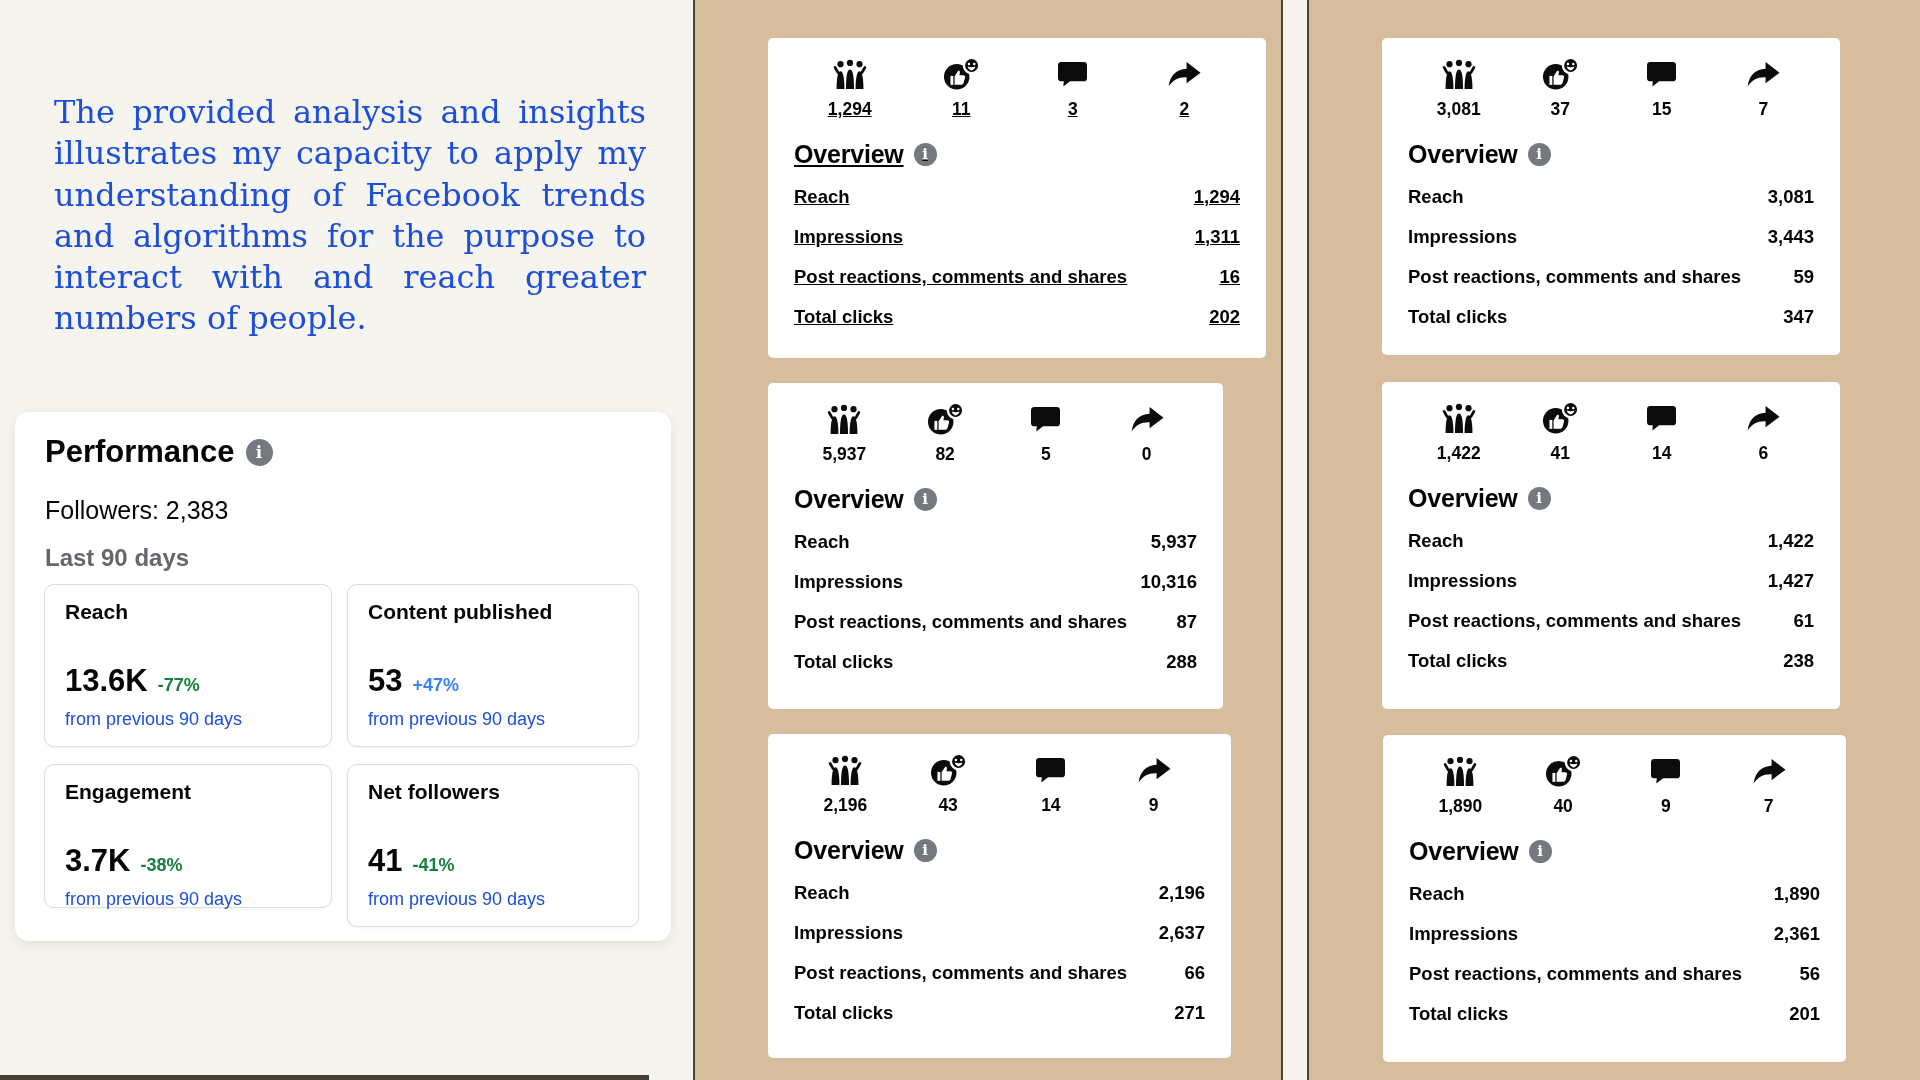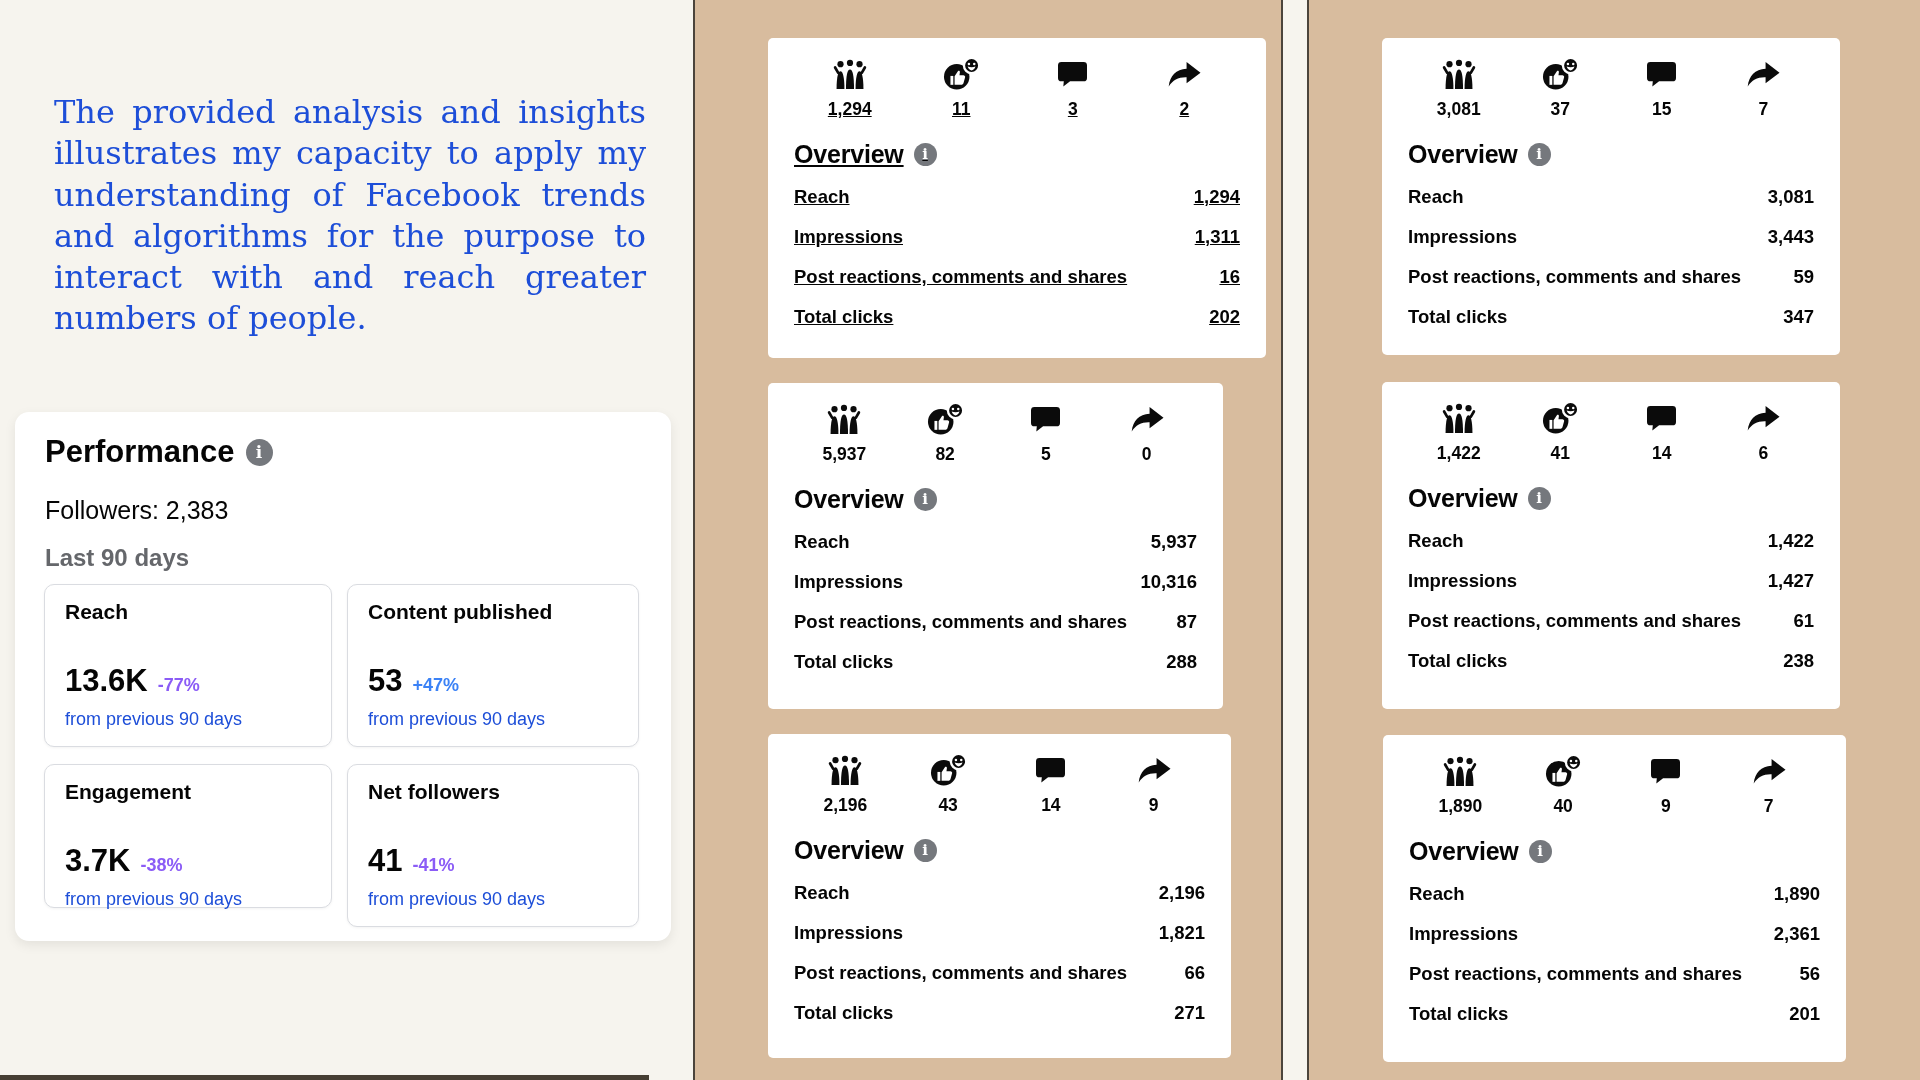--- a/index.html
+++ b/index.html
@@ -50,21 +50,21 @@
     padding:15px 20px;
   }
   .mc0 { left:29px;  top:172px; width:288px; height:163px; }
   .mc1 { left:332px; top:172px; width:292px; height:163px; }
   .mc2 { left:29px;  top:352px; width:288px; height:144px; }
   .mc3 { left:332px; top:352px; width:292px; height:163px; }
   .metric-title { font-size:21px; font-weight:700; }
   .metric-valrow { position:absolute; left:20px; top:78px; display:flex; align-items:baseline; gap:10px; }
   .metric-value { font-size:31px; font-weight:700; }
   .chg { font-size:18px; font-weight:600; }
-  .chg.down { color:#8b5cf6; }
+  .chg.down { color:#15803d; }
   .chg.up   { color:#3b82f6; }
   .metric-caption { position:absolute; left:20px; top:124px; font-size:18px; color:#1d4ed8; }
 
   
   .post-card { position:absolute; background:#fff; border-radius:5px; padding:14px 26px 0; }
   #pc0 { left:768px;  top:38px;  width:498px; height:320px;text-decoration:underline; }
   #pc1 { left:768px;  top:383px; width:455px; height:326px; }
   #pc2 { left:768px;  top:734px; width:463px; height:324px; }
   #pc3 { left:1382px; top:38px;  width:458px; height:317px; }
   #pc4 { left:1382px; top:382px; width:458px; height:327px; }
@@ -323,21 +323,21 @@
       <span>Overview</span>
       <span class="info sm">i</span>
     </h2>
   <div class="ov-rows">
     <div class="ov-row">
         <span>Reach</span>
         <span>2,196</span>
       </div>
     <div class="ov-row">
         <span>Impressions</span>
-        <span>1,821</span>
+        <span>2,637</span>
       </div>
     <div class="ov-row">
         <span>Post reactions, comments and shares</span>
         <span>66</span>
       </div>
     <div class="ov-row">
         <span>Total clicks</span>
         <span>271</span>
       </div>
   </div>

